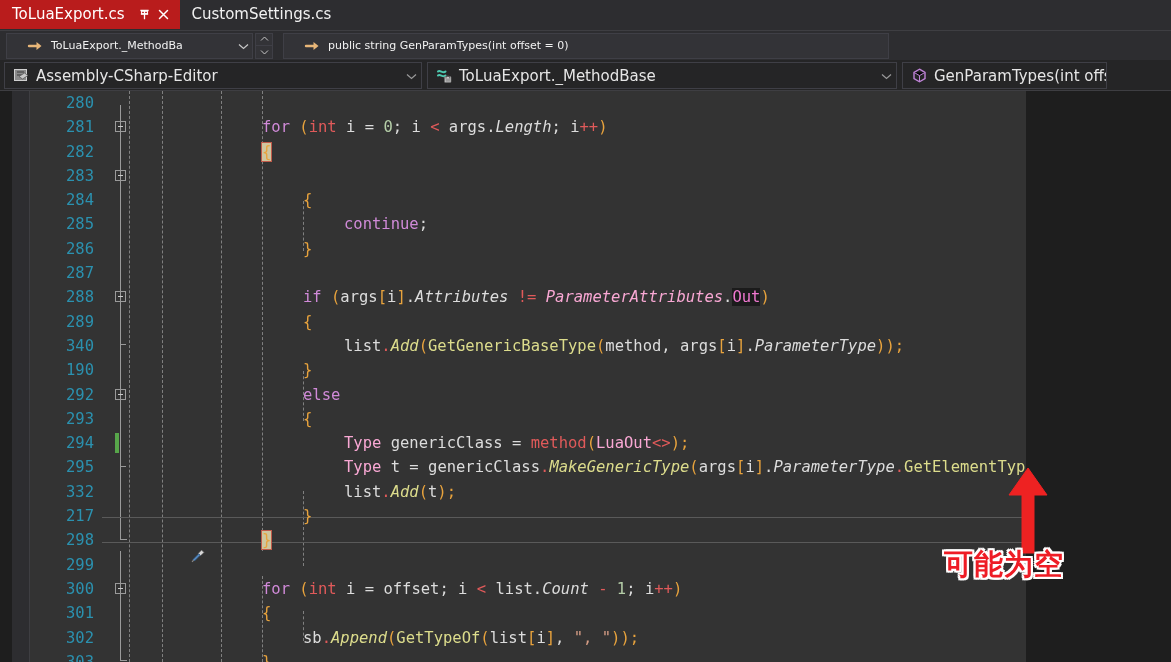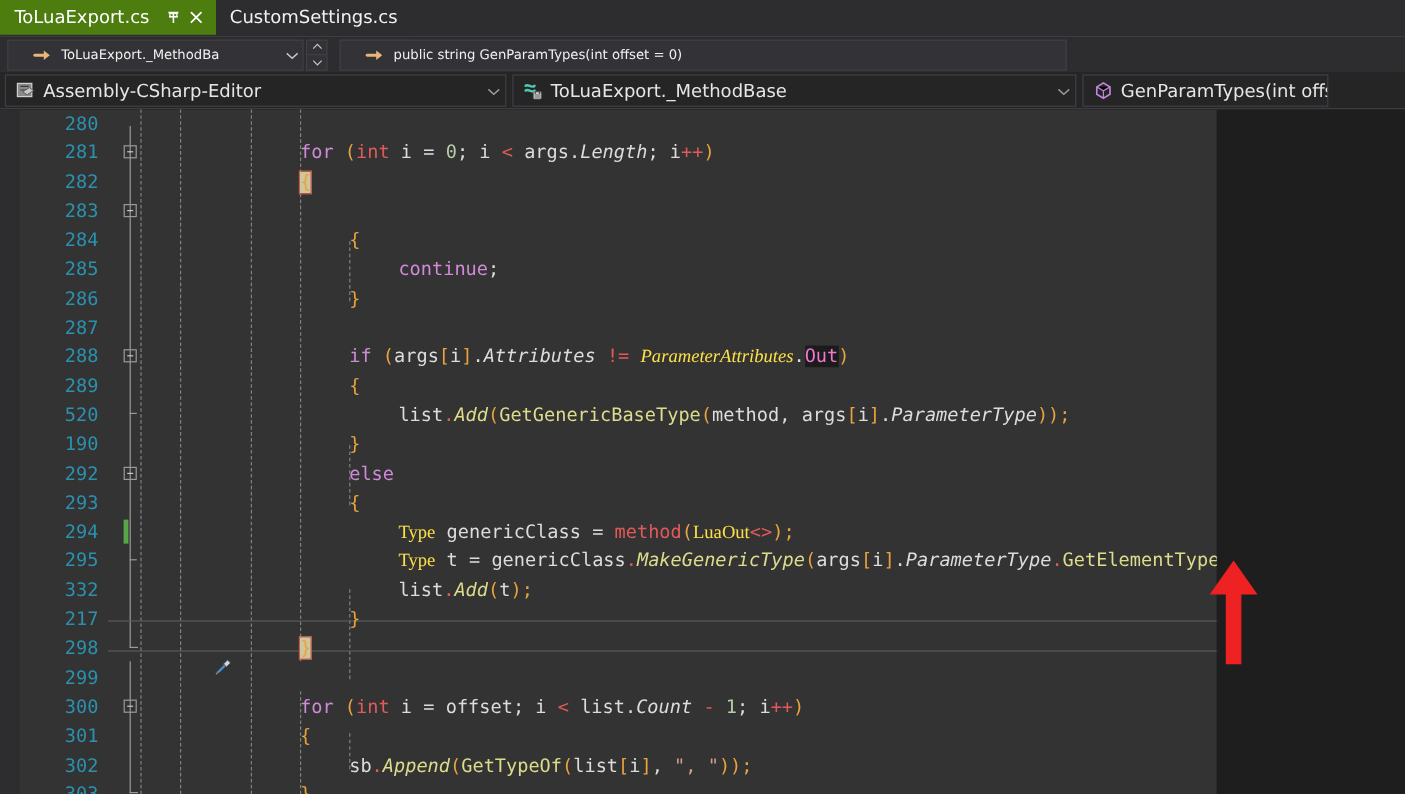--- a/index.html
+++ b/index.html
@@ -32,21 +32,21 @@
   }
   .tab {
     height: 29px;
     display: flex; align-items: center;
     padding: 0 8px 0 12px;
     font-size: 15px;
     color: #f1f1f1;
     white-space: nowrap;
     box-sizing: border-box;
   }
-  .tab.active { background: #4d7c0f; color: #ffffff; }
+  .tab.active { background: #b91c1c; color: #ffffff; }
   .tab.inactive { background: #2d2d30; color: #f1f1f1; padding-right: 14px; }
   .tab-title { line-height: 29px; }
   .tab-icons { display: flex; align-items: center; margin-left: 9px; }
   .icon-pin, .icon-close {
     width: 17px; height: 17px;
     display: inline-flex; align-items: center; justify-content: center;
     margin-left: 2px;
   }
   .icon-pin svg, .icon-close svg { display: block; }
 
@@ -123,21 +123,21 @@
     margin-left: 4px;
   }
   .nav2-label {
     flex: 1; padding-left: 3px;
     overflow: hidden; white-space: nowrap;
   }
   .nav2-caret { width: 20px; display: flex; align-items: center; justify-content: center; }
 
   
   .editor {
-    position: absolute; left: 0; top: 91px;
+    position: absolute; left: 12px; top: 91px;
     width: 1014px; height: 571px;
     background: #1e1e1e;
     overflow: hidden;
   }
   .margin-strip {
     position: absolute; left: 0; top: 0; width: 18px; height: 571px;
     background: #2d2d30;
   }
   .margin-strip::after {
     content: ""; position: absolute; right: 0; top: 0; bottom: 0;
@@ -204,21 +204,21 @@
     position: absolute; left: 72px; right: 0;
     border-top: 1px solid #5a5a5a;
     border-bottom: 1px solid #5a5a5a;
     box-sizing: border-box;
     pointer-events: none;
   }
 
   
   .kw   { color: #d08ad8; }   
   .kw2  { color: #e05a5a; }   
-  .typ  { color: #fde047; font-family: Liberation Serif, serif; }
+  .typ  { color: #f9a8d4; }
   .id   { color: #dcdcdc; }   
   .mth  { color: #dcdc8c; }   
   .mthi { color: #dcdc8c; font-style: italic; }
   .prop { color: #dcdcdc; font-style: italic; }
   .num  { color: #b5cea8; }
   .op   { color: #dcdcdc; }
   .punc { color: #dcdcdc; }
   .br   { color: #e8a33d; }
   .str  { color: #d69d85; }
   .enumhl { color: #f078d0; background: #1b1b1b; }
@@ -428,21 +428,21 @@
         <span class="collapse-box"></span>
         <span class="code" style="left:273px;"><span class="kw">if</span> <span class="br">(</span><span class="id">args</span><span class="br">[</span><span class="id">i</span><span class="br">]</span><span class="punc">.</span><span class="prop">Attributes</span> <span class="lt">!=</span> <span class="typ" style="font-style:italic;">ParameterAttributes</span><span class="punc">.</span><span class="enumhl">Out</span><span class="br">)</span></span>
       </div>
 
       <div class="line">
         <span class="lnum">289</span>
         <span class="code" style="left:273px;"><span class="br">{</span></span>
       </div>
 
       <div class="line">
-        <span class="lnum">520</span>
+        <span class="lnum">340</span>
         <span class="code" style="left:314px;"><span class="id">list</span><span class="punc" style="color:#e05a5a;">.</span><span class="mthi">Add</span><span class="br">(</span><span class="mth">GetGenericBaseType</span><span class="br">(</span><span class="id">method</span><span class="punc">,</span> <span class="id">args</span><span class="br">[</span><span class="id">i</span><span class="br">]</span><span class="punc">.</span><span class="prop">ParameterType</span><span class="br">));</span></span>
       </div>
 
       <div class="line">
         <span class="lnum">190</span>
         <span class="code" style="left:273px;"><span class="br">}</span></span>
       </div>
 
       <div class="line">
         <span class="lnum">292</span>
@@ -514,14 +514,15 @@
       </div>
 
     </div>
   </div>
 
   <div class="annot-arrow">
     <svg width="72" height="90" viewBox="0 0 72 90">
       <path d="M27 88 L27 30 L14 30 L33 3 L52 30 L39 30 L39 88 Z" fill="#ee2222" stroke="#ee2222" stroke-width="1"></path>
     </svg>
   </div>
+  <div class="annot-text">可能为空</div>
 
 </div>
 
 </body></html>

